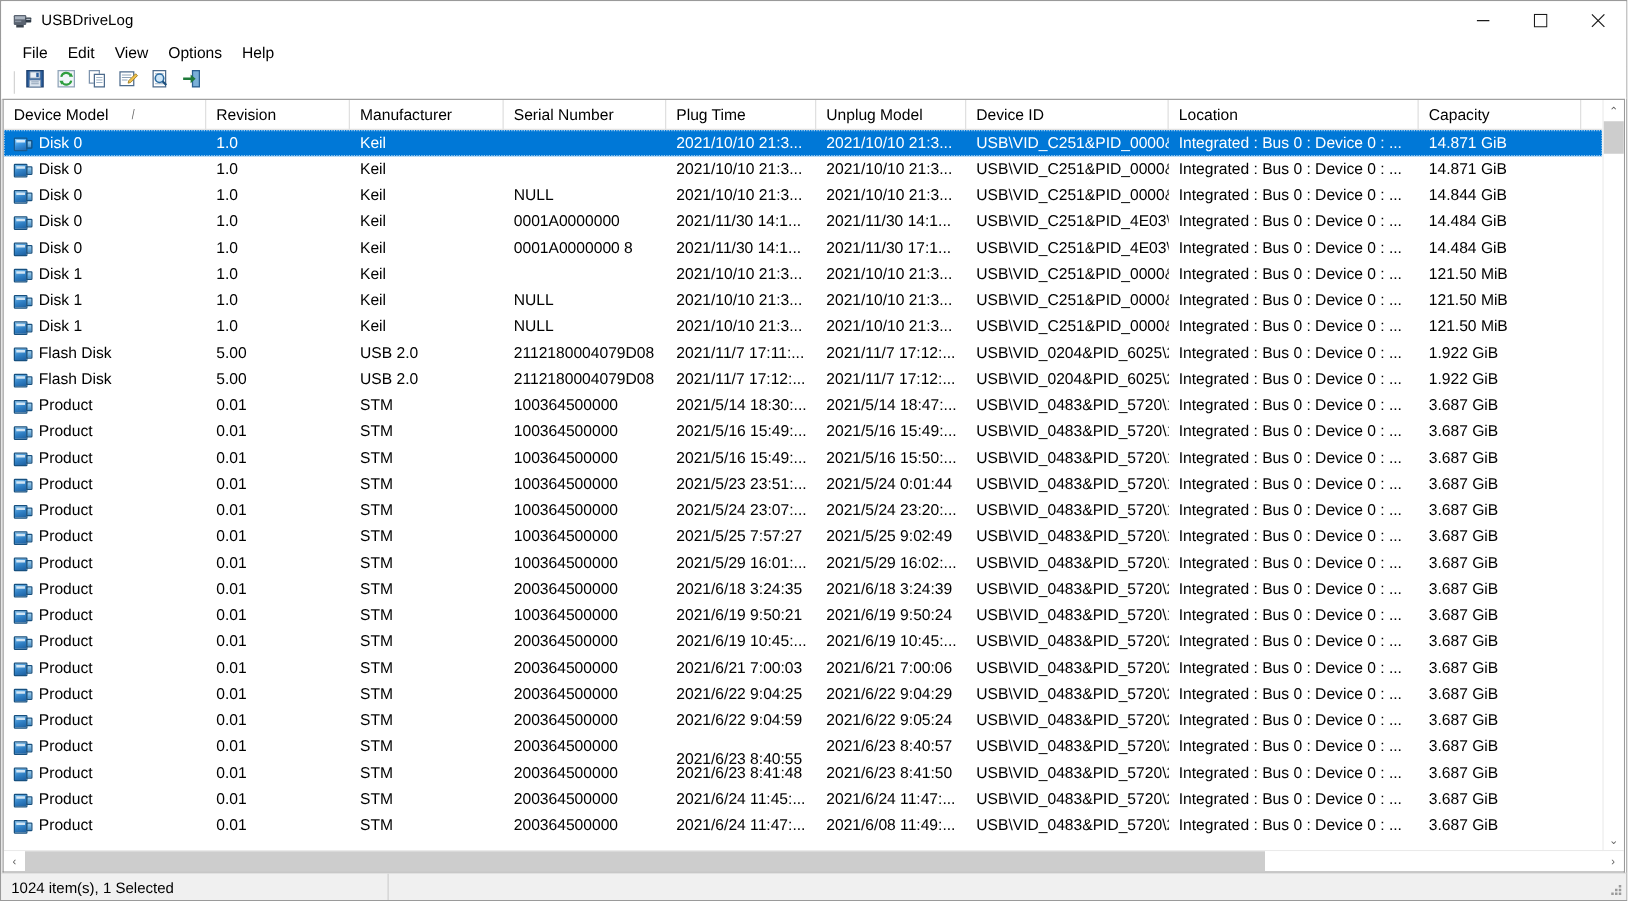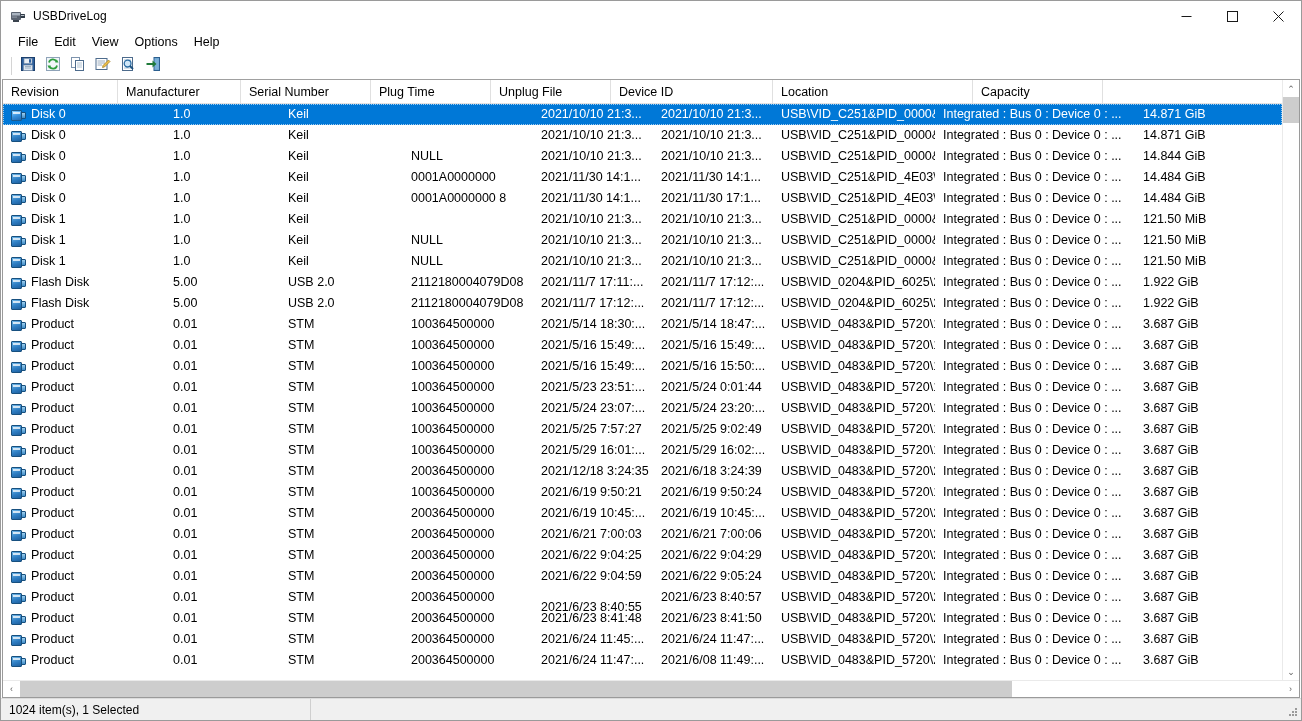--- a/index.html
+++ b/index.html
@@ -383,25 +383,29 @@
         </svg>
       </span>
     </div>
   </div>
 
   <div class="listview">
     <div class="lv-body-wrap">
       <div class="lv-cols">
 
         <div class="header-row">
+          <div class="hcell" style="width:162px">
+            <span>Device Model</span>
+            <span class="sort-mark">/</span>
+          </div>
           <div class="hcell" style="width:115px">Revision</div>
           <div class="hcell" style="width:123px">Manufacturer</div>
           <div class="hcell" style="width:130px">Serial Number</div>
           <div class="hcell" style="width:120px">Plug Time</div>
-          <div class="hcell" style="width:120px">Unplug File</div>
+          <div class="hcell" style="width:120px">Unplug Model</div>
           <div class="hcell" style="width:162px">Device ID</div>
           <div class="hcell" style="width:200px">Location</div>
           <div class="hcell" style="width:130px">Capacity</div>
         </div>
 
         <div class="rows" id="rows-container">
             <div class="row selected">
               <div class="cell first" style="width: 162px;">
                 <span class="dev-icon"><span class="usbdrive"><span class="b1"></span><span class="sp"></span><span class="b2"></span></span></span>
                 <span>Disk 0</span>
@@ -640,21 +644,21 @@
               <div class="cell" style="width: 130px;">3.687 GiB</div>
             </div>
             <div class="row">
               <div class="cell first" style="width: 162px;">
                 <span class="dev-icon"><span class="usbdrive"><span class="b1"></span><span class="sp"></span><span class="b2"></span></span></span>
                 <span>Product</span>
               </div>
               <div class="cell" style="width: 115px;">0.01</div>
               <div class="cell" style="width: 123px;">STM</div>
               <div class="cell" style="width: 130px;">200364500000</div>
-              <div class="cell" style="width: 120px;">2021/12/18 3:24:35</div>
+              <div class="cell" style="width: 120px;">2021/6/18 3:24:35</div>
               <div class="cell" style="width: 120px;">2021/6/18 3:24:39</div>
               <div class="cell" style="width: 162px;">USB\VID_0483&amp;PID_5720\2003...</div>
               <div class="cell" style="width: 200px;">Integrated : Bus 0 : Device 0 : ...</div>
               <div class="cell" style="width: 130px;">3.687 GiB</div>
             </div>
             <div class="row">
               <div class="cell first" style="width: 162px;">
                 <span class="dev-icon"><span class="usbdrive"><span class="b1"></span><span class="sp"></span><span class="b2"></span></span></span>
                 <span>Product</span>
               </div>

